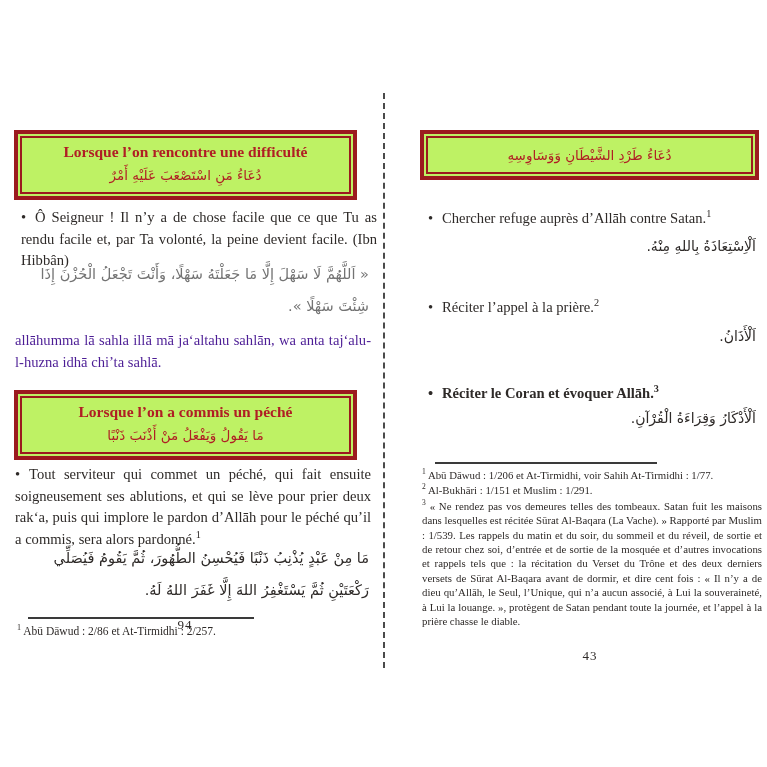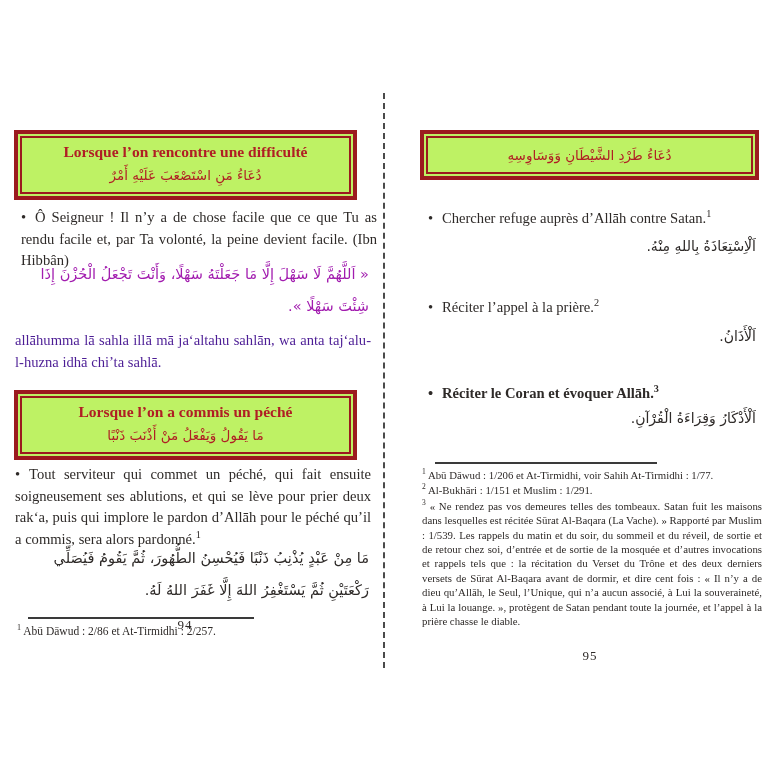--- a/index.html
+++ b/index.html
@@ -26,21 +26,21 @@
   }
   .title-ar{
     color:#b01e24;font-size:13.5px;line-height:22px;margin-top:2px;
     font-family:"DejaVu Sans", sans-serif;direction:rtl;
   }
   .para{
     font-size:14.6px;line-height:21.5px;text-align:justify;
   }
   .bullet{display:inline-block;width:14px;}
   .arabic-red{
-    color:#a21caf;font-family:"DejaVu Sans", sans-serif;font-size:14.5px;
+    color:#737373;font-family:"DejaVu Sans", sans-serif;font-size:14.5px;
     direction:rtl;line-height:32px;
   }
   .arabic-black{
     color:#2e2a28;font-family:"DejaVu Sans", sans-serif;font-size:14.5px;
     direction:rtl;text-align:right;line-height:32px;
   }
   .arabic-inline{
     color:#2e2a28;font-family:"DejaVu Sans", sans-serif;font-size:14px;
     direction:rtl;text-align:right;line-height:24px;
   }
@@ -123,13 +123,13 @@
 <div class="abs arabic-inline" style="left:428px;top:406px;width:328px;">اَلْأَذْكَارُ وَقِرَاءَةُ الْقُرْآنِ.</div>
 
 <div class="abs fnsep" style="left:435px;top:462px;width:222px;"></div>
 
 <div class="abs footnotes-block" style="left:422px;top:468px;width:340px;">
   <p><sup>1</sup> <span>Abū Dāwud : 1/206 et At-Tirmidhi, voir Sahih At-Tirmidhi : 1/77.</span></p>
   <p><sup>2</sup> <span>Al-Bukhāri : 1/151 et Muslim : 1/291.</span></p>
   <p><sup>3</sup> <span>« Ne rendez pas vos demeures telles des tombeaux. Satan fuit les maisons dans lesquelles est récitée Sūrat Al-Baqara (La Vache). » Rapporté par Muslim : 1/539. Les rappels du matin et du soir, du sommeil et du réveil, de sortie et de retour chez soi, d’entrée et de sortie de la mosquée et d’autres invocations et rappels tels que : la récitation du Verset du Trône et des deux derniers versets de Sūrat Al-Baqara avant de dormir, et dire cent fois : « Il n’y a de dieu qu’Allāh, le Seul, l’Unique, qui n’a aucun associé, à Lui la souveraineté, à Lui la louange. », protègent de Satan pendant toute la journée, et l’appel à la prière chasse le diable.</span></p>
 </div>
 
-<div class="abs pagenum" style="left:420px;top:648px;width:340px;">95</div>
+<div class="abs pagenum" style="left:420px;top:648px;width:340px;">43</div>
 
 </body></html>

